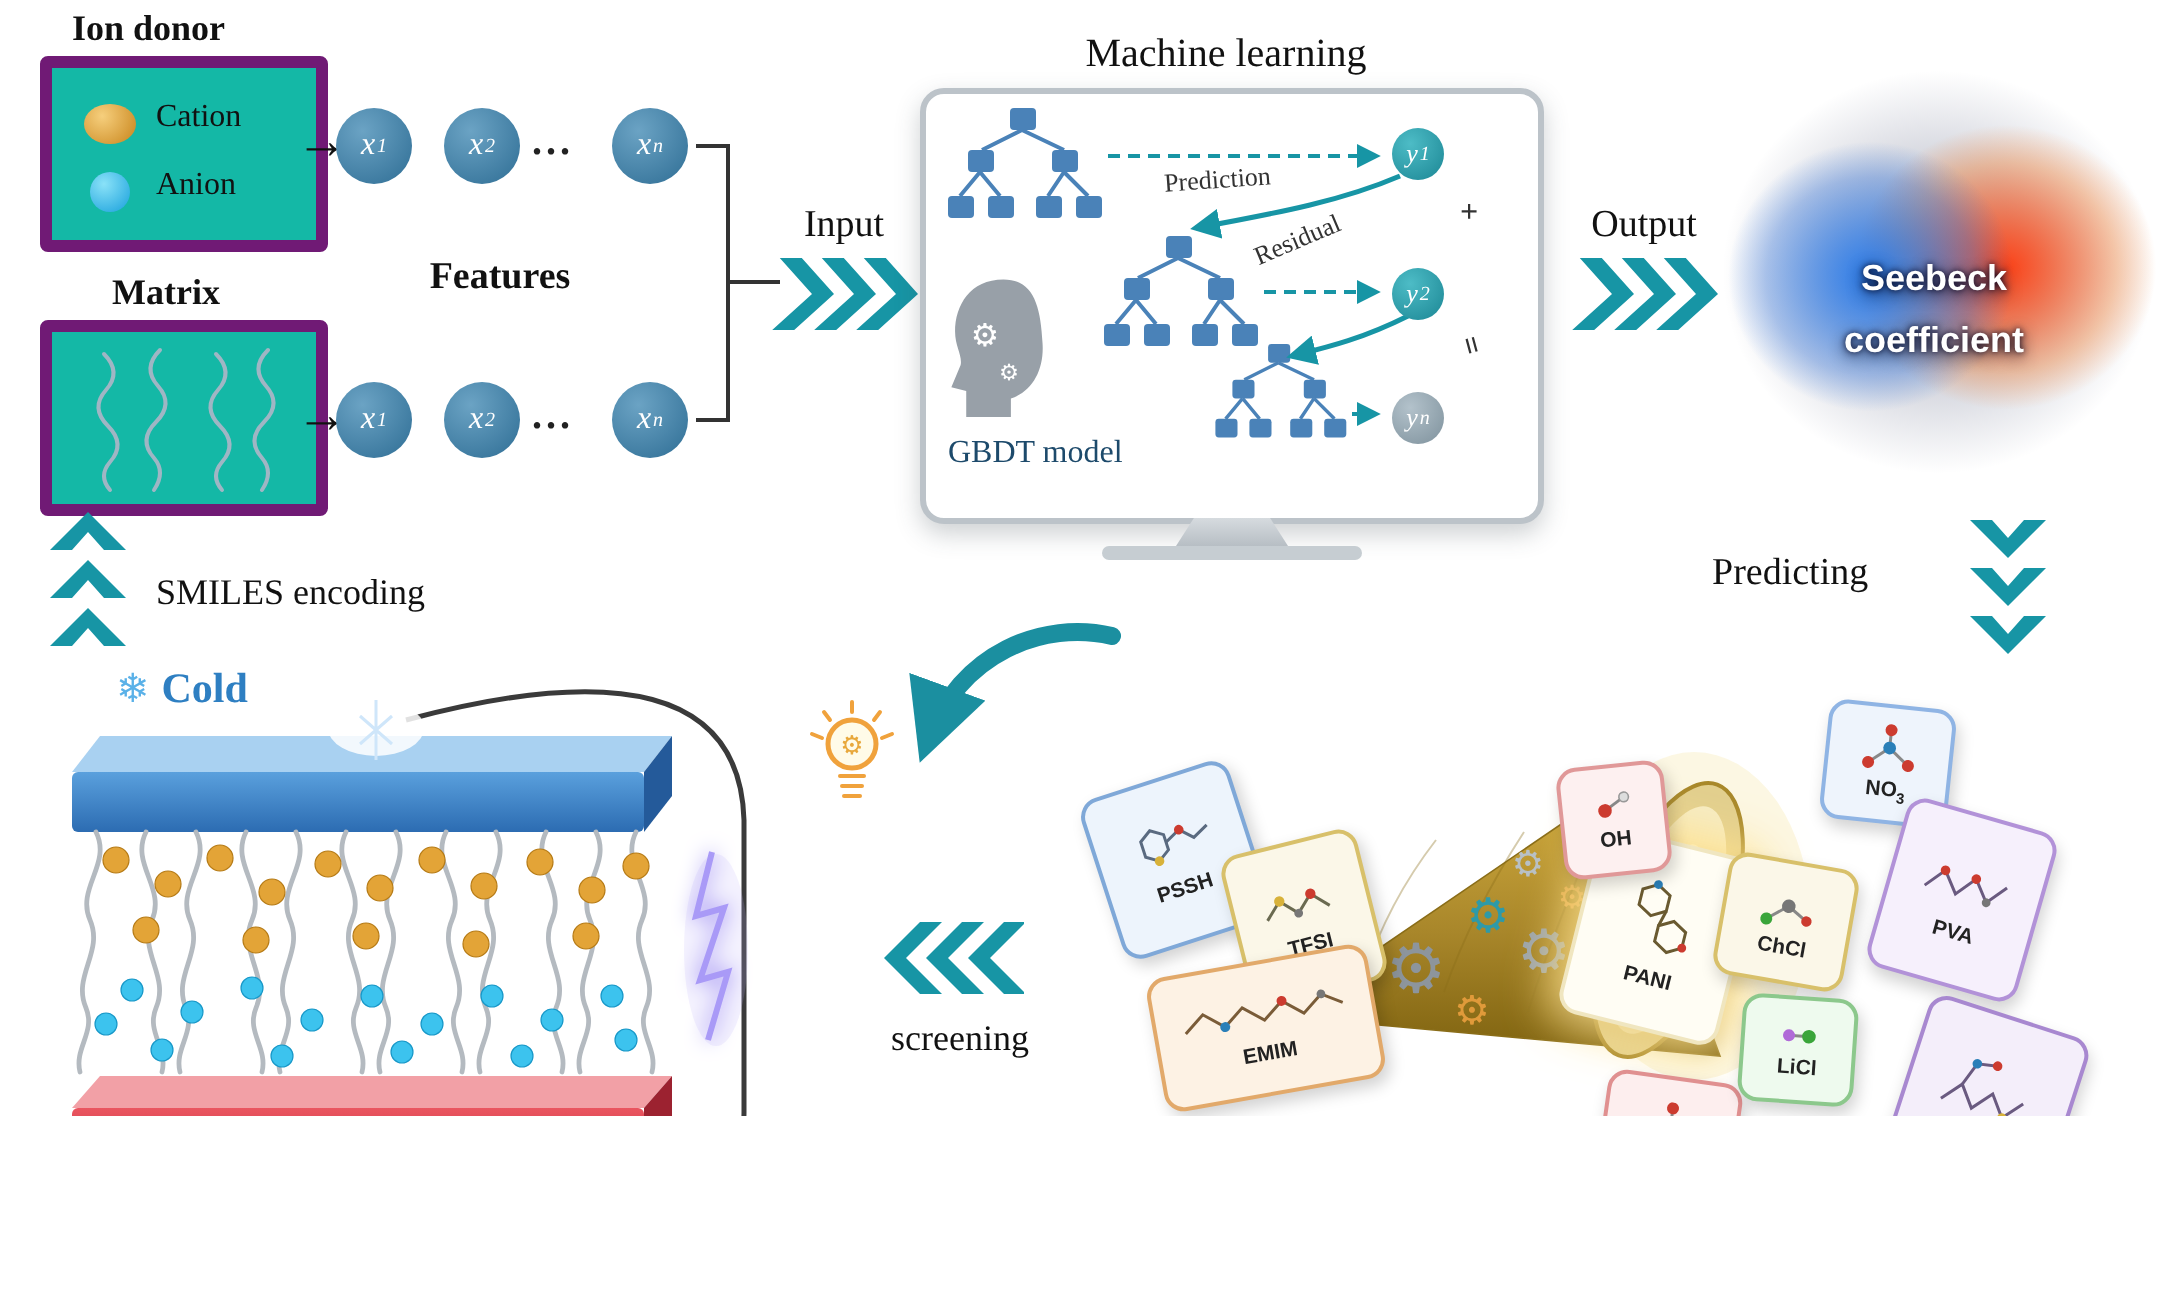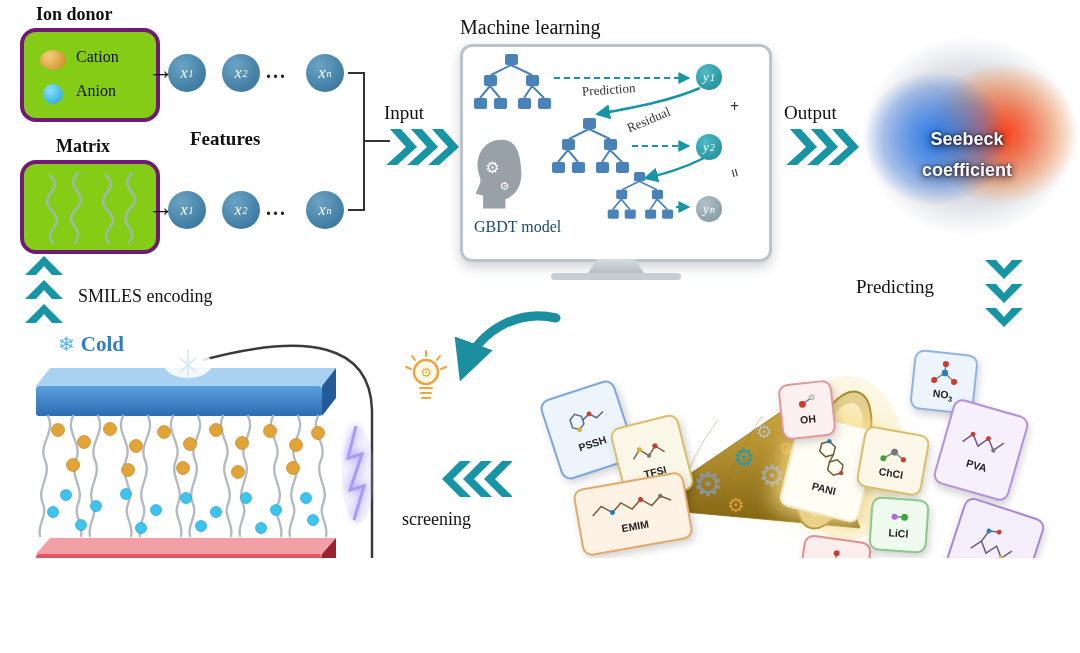--- a/index.html
+++ b/index.html
@@ -1,21 +1,21 @@
 <!DOCTYPE html>
 <html><head>
 <meta charset="utf-8">
 <style>
   html,body{margin:0;padding:0;background:#fff}
   .canvas{position:relative;width:1080px;height:558px;background:#fff;overflow:hidden;
           font-family:"Liberation Serif",serif;color:#111}
   .abs{position:absolute}
-  .ctr{text-align:left}
-  
-  .obox{position:absolute;border:4px solid #701a75;border-radius:16px;background:#84cc16}
+  .ctr{text-align:center}
+  
+  .obox{position:absolute;border:6px solid #701a75;border-radius:4px;background:#14b8a6}
   
   .fcirc{position:absolute;width:38px;height:38px;border-radius:50%;
          background:radial-gradient(circle at 35% 30%,#6ba3c4,#2e6d94);
          color:#fff;display:flex;align-items:center;justify-content:center;
          font-style:italic;font-size:16px}
   .fcirc sub,.ycirc sub{font-size:10px;margin-left:1px}
   .dots{position:absolute;font-weight:700;font-size:20px;letter-spacing:2px;color:#222}
   
   .ycirc{position:absolute;width:26px;height:26px;border-radius:50%;
          background:radial-gradient(circle at 35% 30%,#4dbcc6,#1b8694);

